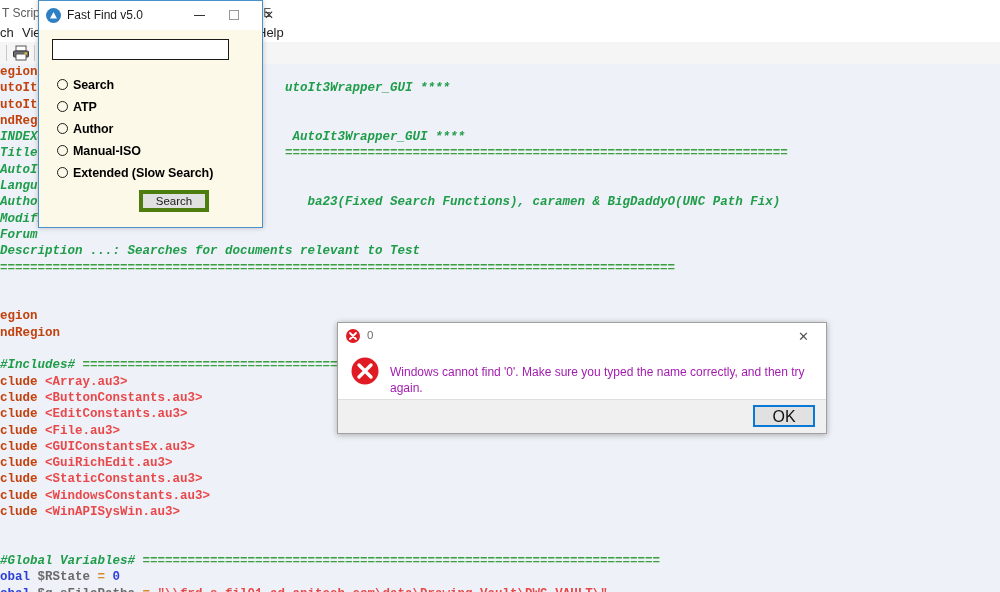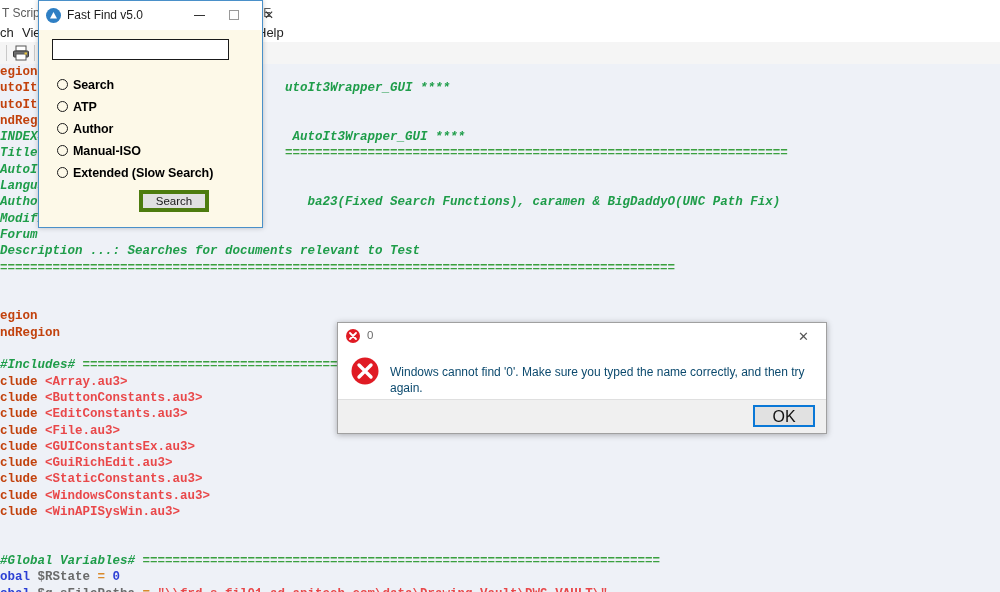--- a/index.html
+++ b/index.html
@@ -266,21 +266,21 @@
   .err-bigicon {
     position: absolute;
     left: 12px; top: 7px;
     width: 30px; height: 30px;
   }
   .err-msg {
     position: absolute;
     left: 52px; top: 15px;
     right: 12px;
     font-size: 12px;
-    color: #0c4a6e;
+    color: #a21caf;
     line-height: 16px;
   }
   .err-footer {
     position: absolute;
     left: 0; right: 0; bottom: 0;
     height: 33px;
     background: #f0f0f0;
     border-top: 1px solid #dfdfdf;
   }
   .err-ok {

